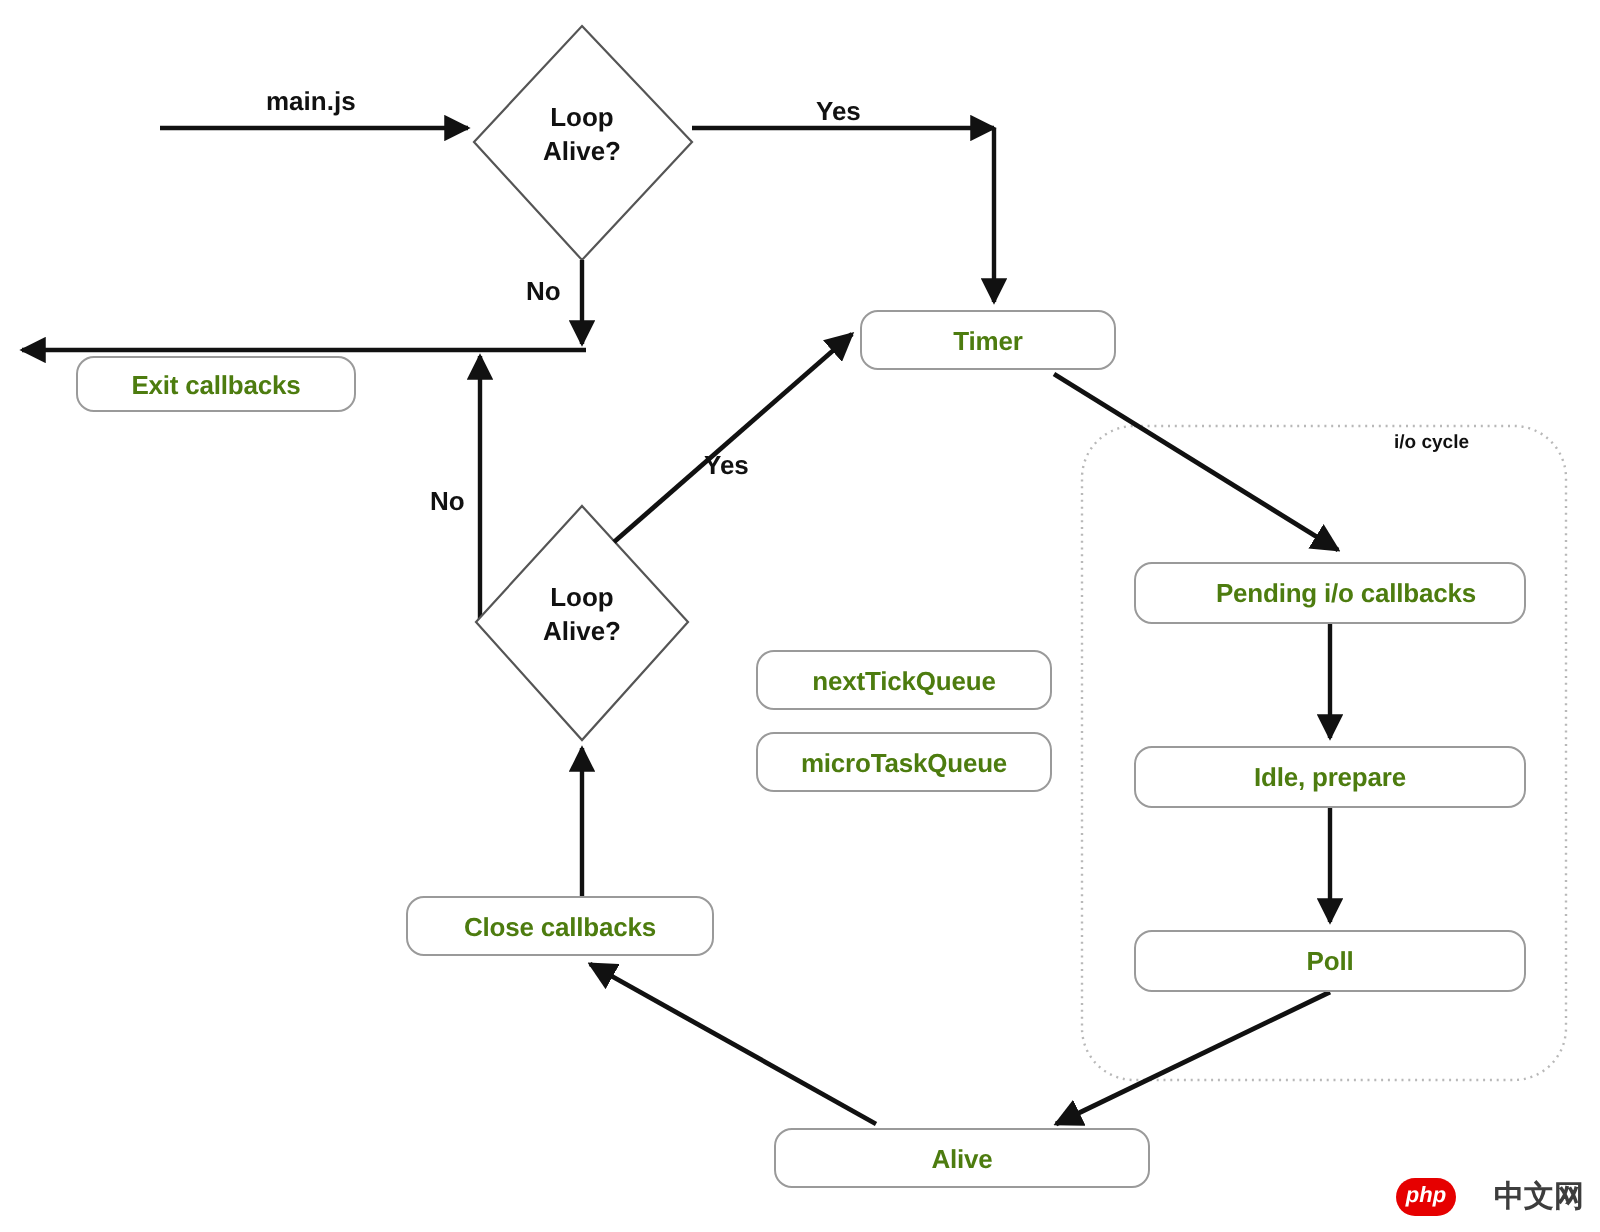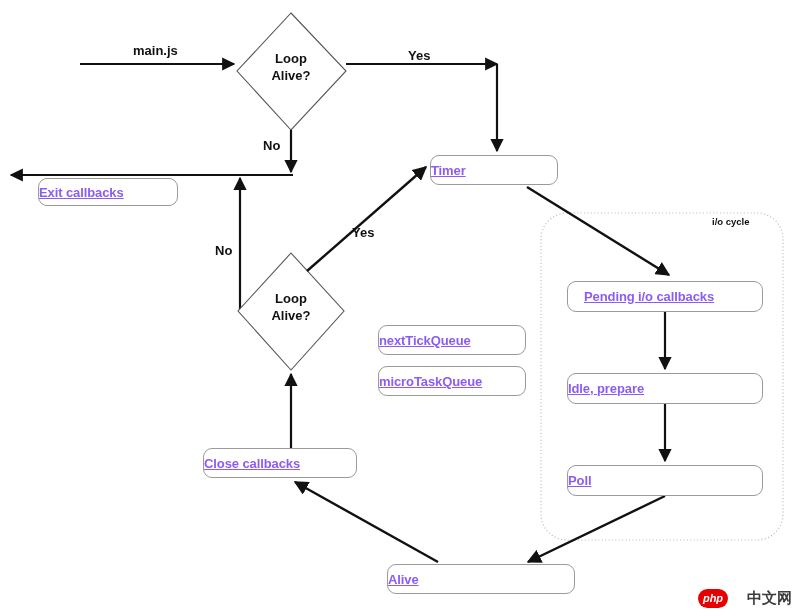--- a/index.html
+++ b/index.html
@@ -25,26 +25,26 @@
     height: 616px;
   }
   .node {
     position: absolute;
     box-sizing: border-box;
     background: #ffffff;
     border: 1.4px solid #9a9a9a;
     border-radius: 9px;
     display: flex;
     align-items: center;
+    justify-content: center;
     font-weight: bold;
     font-size: 13px;
-    color: #8b5cf6;
+    color: #4d7c0f;
     letter-spacing: -0.1px;
     white-space: nowrap;
-    text-decoration: underline;
   }
   .edge-label {
     position: absolute;
     font-weight: bold;
     font-size: 13px;
     color: #111111;
     white-space: nowrap;
   }
   .diamond-label {
     position: absolute;
@@ -145,21 +145,21 @@
     <div>Loop</div>
     <div>Alive?</div>
   </div>
 
   <div class="edge-label" style="left:133px; top:43px;">main.js</div>
   <div class="edge-label" style="left:408px; top:48px;">Yes</div>
   <div class="edge-label" style="left:263px; top:138px;">No</div>
   <div class="edge-label" style="left:352px; top:225px;">Yes</div>
   <div class="edge-label" style="left:215px; top:243px;">No</div>
 
-  <div class="group-label" style="left:712px; top:216px;">i/o cycle</div>
+  <div class="group-label" style="left:697px; top:216px;">i/o cycle</div>
 
   <div class="node" style="left:38px; top:178px; width:140px; height:28px;">
     <span>Exit callbacks</span>
   </div>
 
   <div class="node" style="left:430px; top:155px; width:128px; height:30px;">
     <span>Timer</span>
   </div>
 
   <div class="node" style="left:567px; top:281px; width:196px; height:31px;padding-left:16px;">

